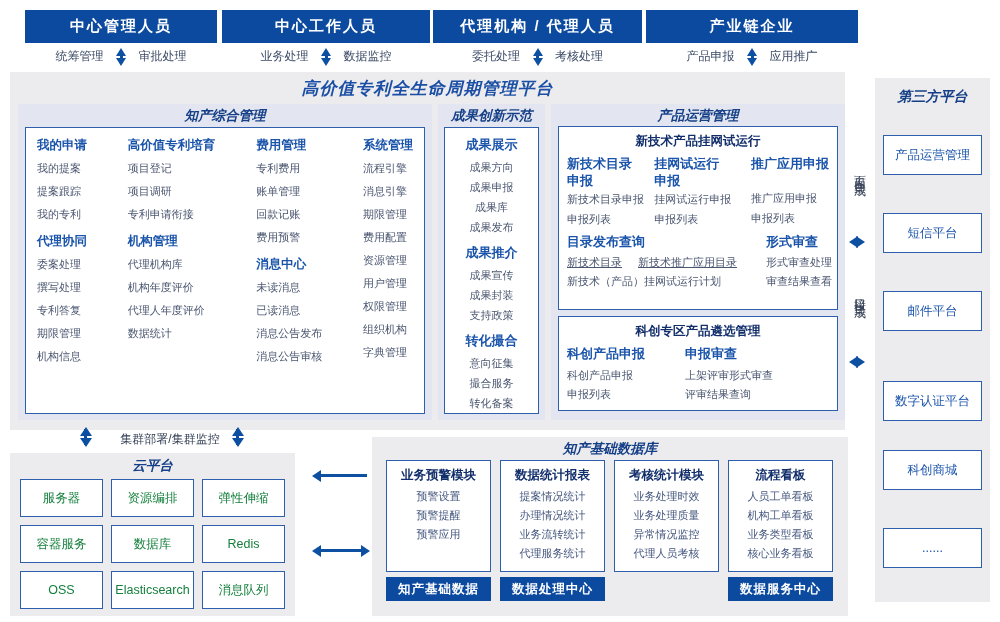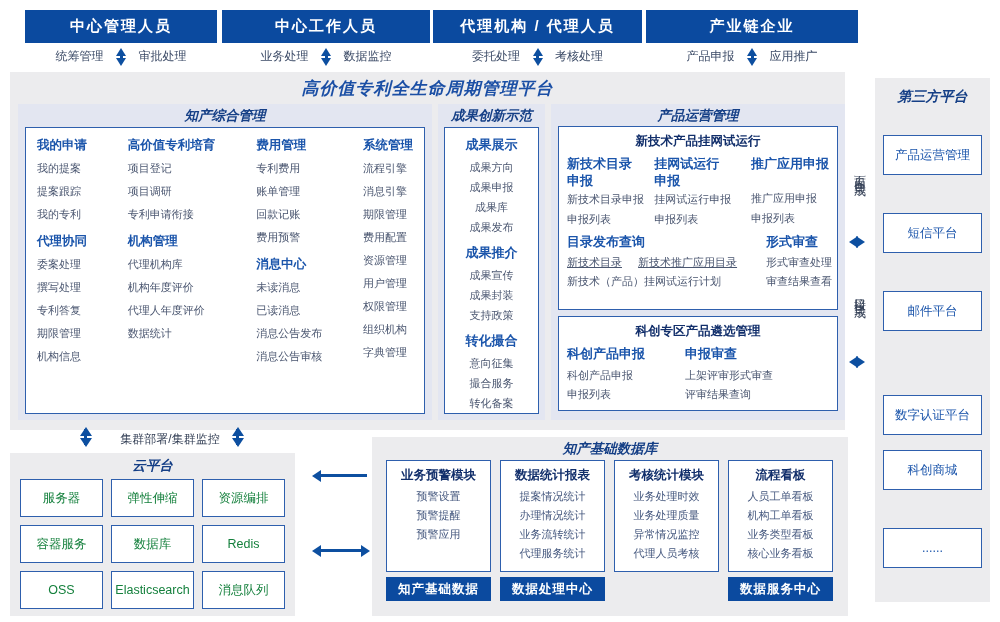--- a/index.html
+++ b/index.html
@@ -297,35 +297,35 @@
   <div class="vtext" style="left:851px;top:166px">页面集成</div>
   <div class="harr" style="left:852px;top:240px;width:10px"></div>
   <div class="vtext" style="left:851px;top:288px">接口集成</div>
   <div class="harr" style="left:852px;top:360px;width:10px"></div>
 
   <div class="tp">
     <div class="tp-title">第三方平台</div>
     <div class="tp-item" style="top:57px">产品运营管理</div>
     <div class="tp-item" style="top:135px">短信平台</div>
     <div class="tp-item" style="top:213px">邮件平台</div>
-    <div class="tp-item" style="top:317px">数字认证平台</div>
+    <div class="tp-item" style="top:303px">数字认证平台</div>
     <div class="tp-item" style="top:372px">科创商城</div>
     <div class="tp-item" style="top:450px">......</div>
   </div>
 
   <div class="varr-abs" style="left:84px;top:429px;height:16px"></div>
   <div class="cluster-label">集群部署/集群监控</div>
   <div class="varr-abs" style="left:236px;top:429px;height:16px"></div>
 
   <div class="cloud">
     <div class="cloud-title">云平台</div>
     <div class="cloud-grid">
       <div class="cloud-cell">服务器</div>
+      <div class="cloud-cell">资源编排</div>
       <div class="cloud-cell">弹性伸缩</div>
-      <div class="cloud-cell">资源编排</div>
       <div class="cloud-cell">容器服务</div>
       <div class="cloud-cell">数据库</div>
       <div class="cloud-cell">Redis</div>
       <div class="cloud-cell">OSS</div>
       <div class="cloud-cell">Elasticsearch</div>
       <div class="cloud-cell">消息队列</div>
     </div>
   </div>
 
   <div class="harr left-only" style="left:315px;top:474px;width:52px"></div>

